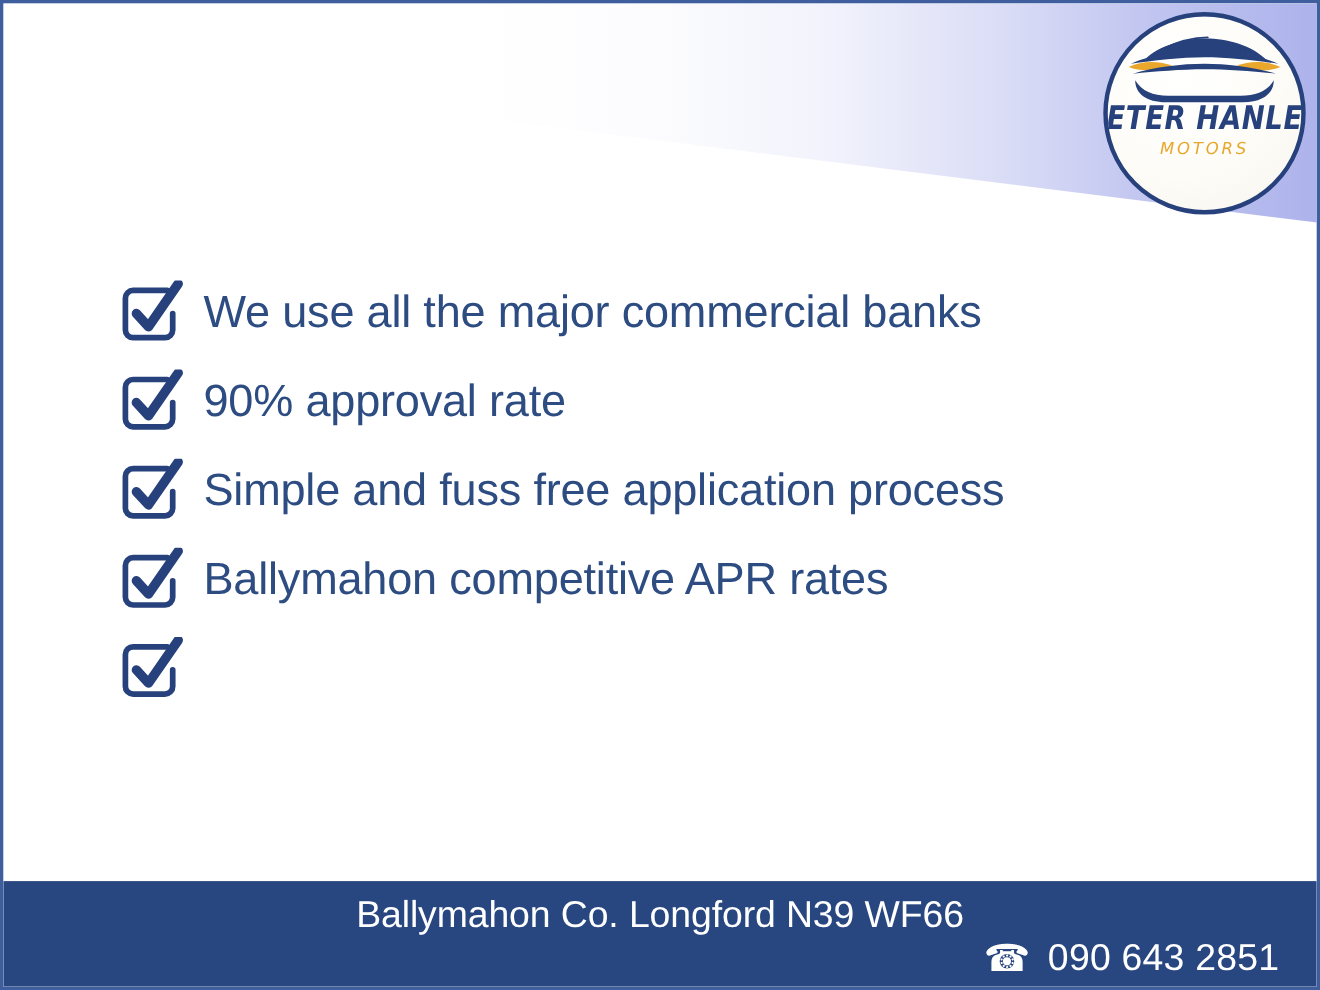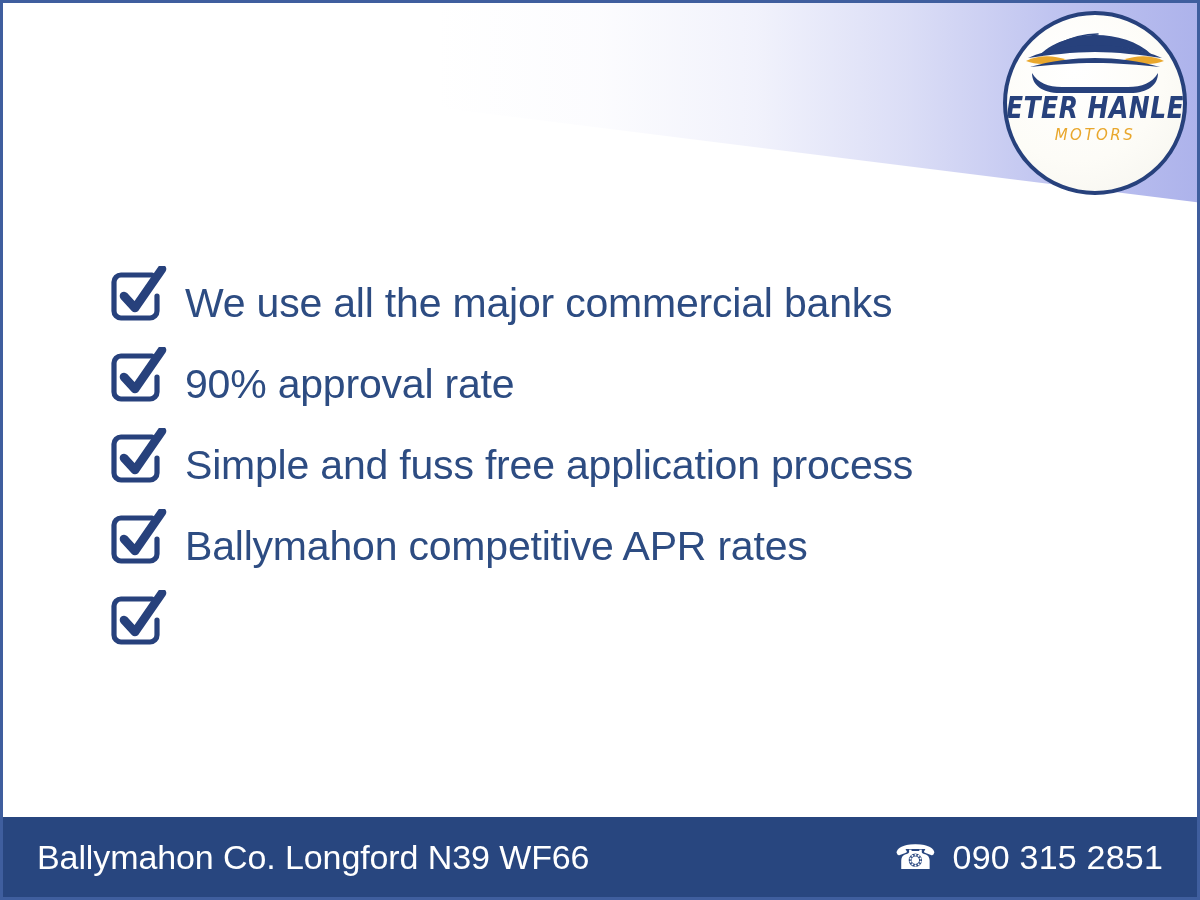--- a/index.html
+++ b/index.html
@@ -102,21 +102,21 @@
 
   
   .checklist {
     position: absolute;
     left: 106px;
     top: 240px;
     width: 1000px;
   }
   .check-row {
     display: flex;
-    align-items: flex-end;
+    align-items: center;
     height: 81px;
   }
   .check-icon {
     flex: 0 0 auto;
     width: 62px;
     height: 58px;
     margin-right: 14px;
     display: block;
   }
   .check-label {
@@ -128,26 +128,27 @@
     white-space: nowrap;
     line-height: 1;
   }
 
   
   .footer {
     position: absolute;
     left: 0;
     right: 0;
     bottom: 0;
-    height: 80px;
+    height: 96px;
     background: #28467f;
     display: flex;
     align-items: center;
     box-sizing: border-box;
     padding: 12px 34px;
+    flex-direction: column;
   }
   .footer-address {
     font-family: "Liberation Sans", sans-serif;
     font-size: 34px;
     color: #ffffff;
     letter-spacing: -0.1px;
     white-space: nowrap;
   }
   .footer-phone {
     margin-left: auto;
@@ -239,17 +240,17 @@
         <path d="M15 30 L26 42 L53 3" fill="none" stroke="#27417c" stroke-width="8.6" stroke-linecap="round" stroke-linejoin="round"></path>
       </svg>
     </div>
 
   </div>
 
   <div class="footer">
     <span class="footer-address">Ballymahon Co. Longford N39 WF66</span>
     <span class="footer-phone">
       <span class="phone-icon">☎</span>
-      <span class="footer-number">090 315 2851</span>
+      <span class="footer-number">090 643 2851</span>
     </span>
   </div>
 
 </div>
 
 </body></html>

